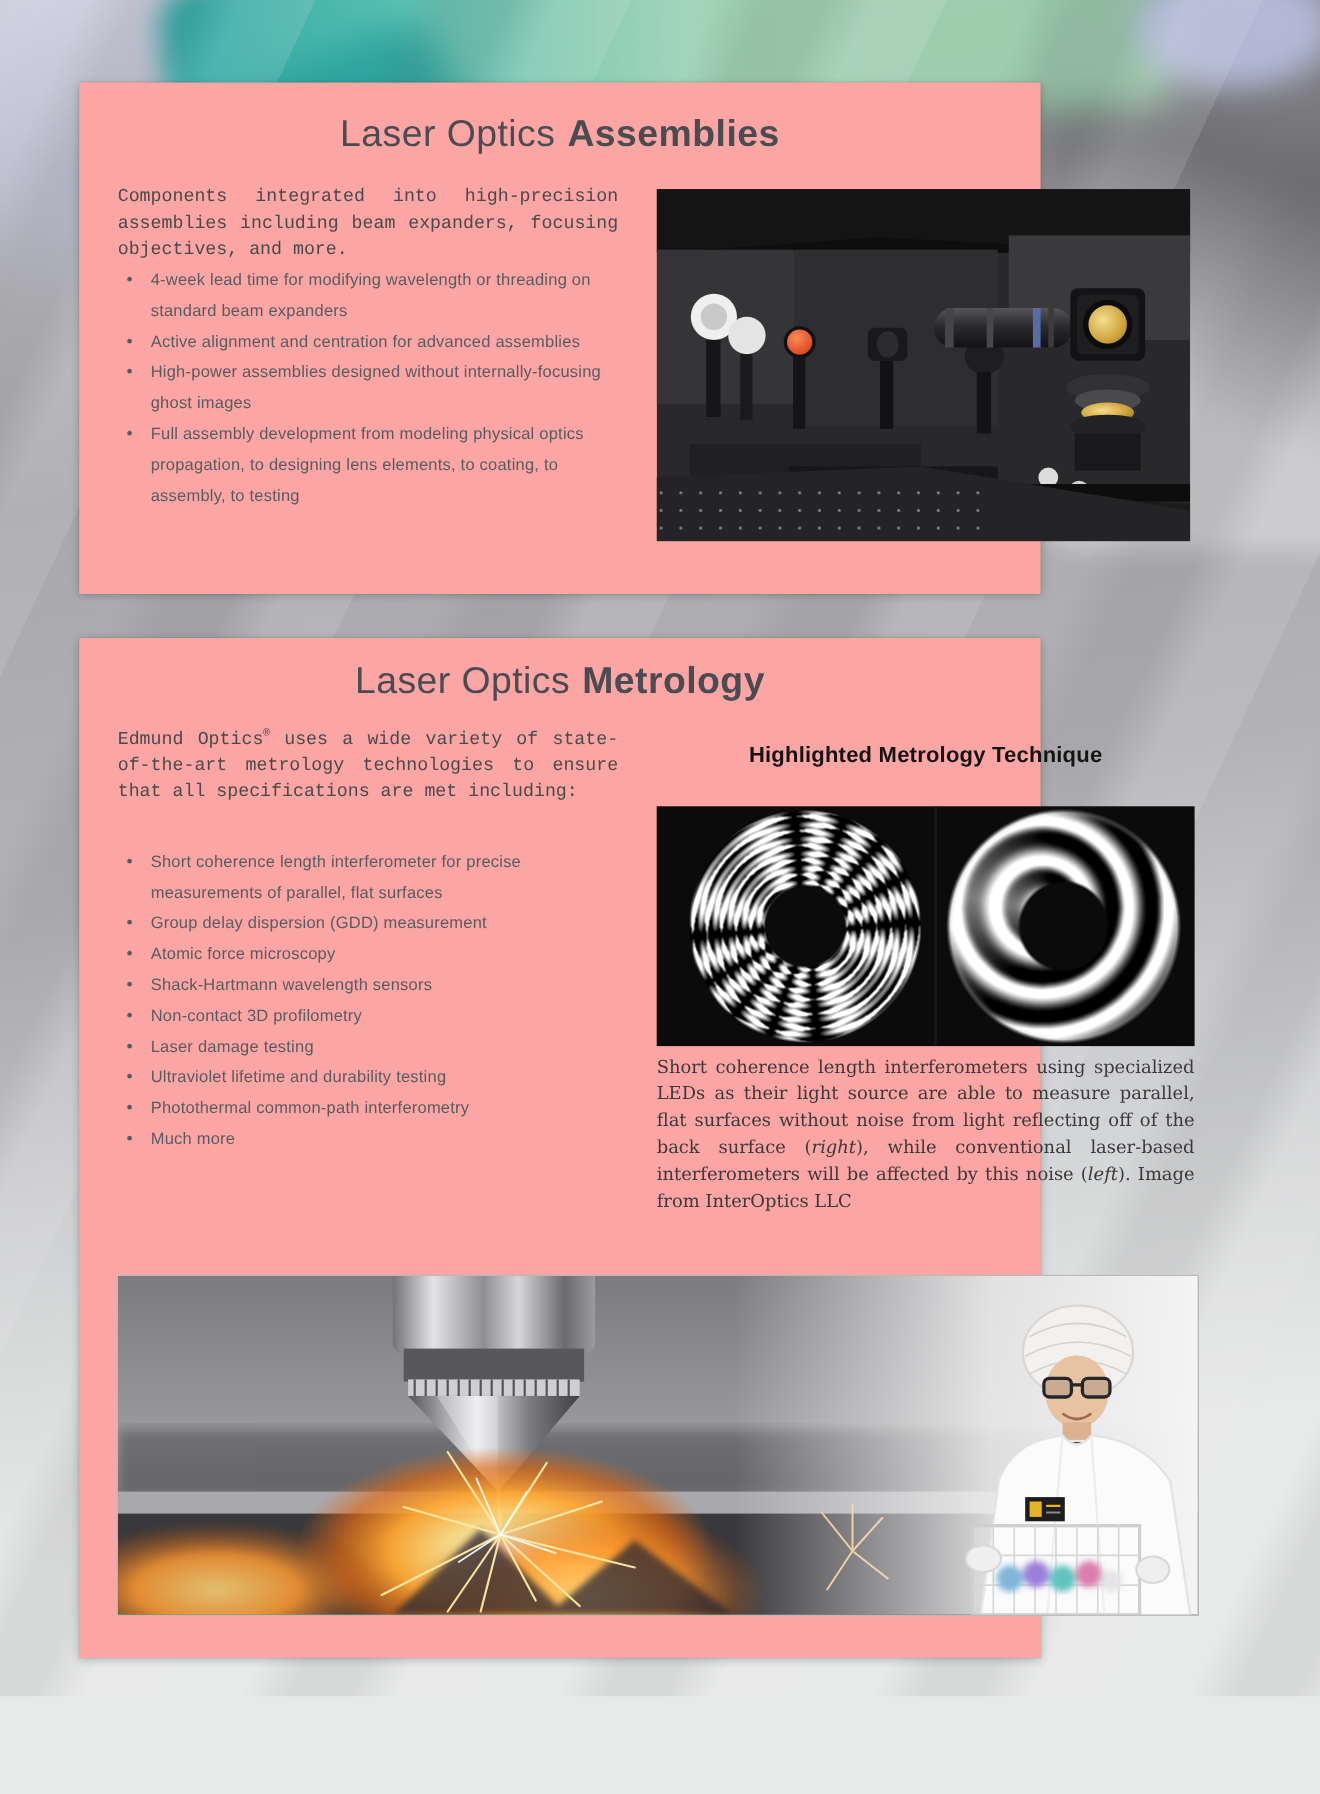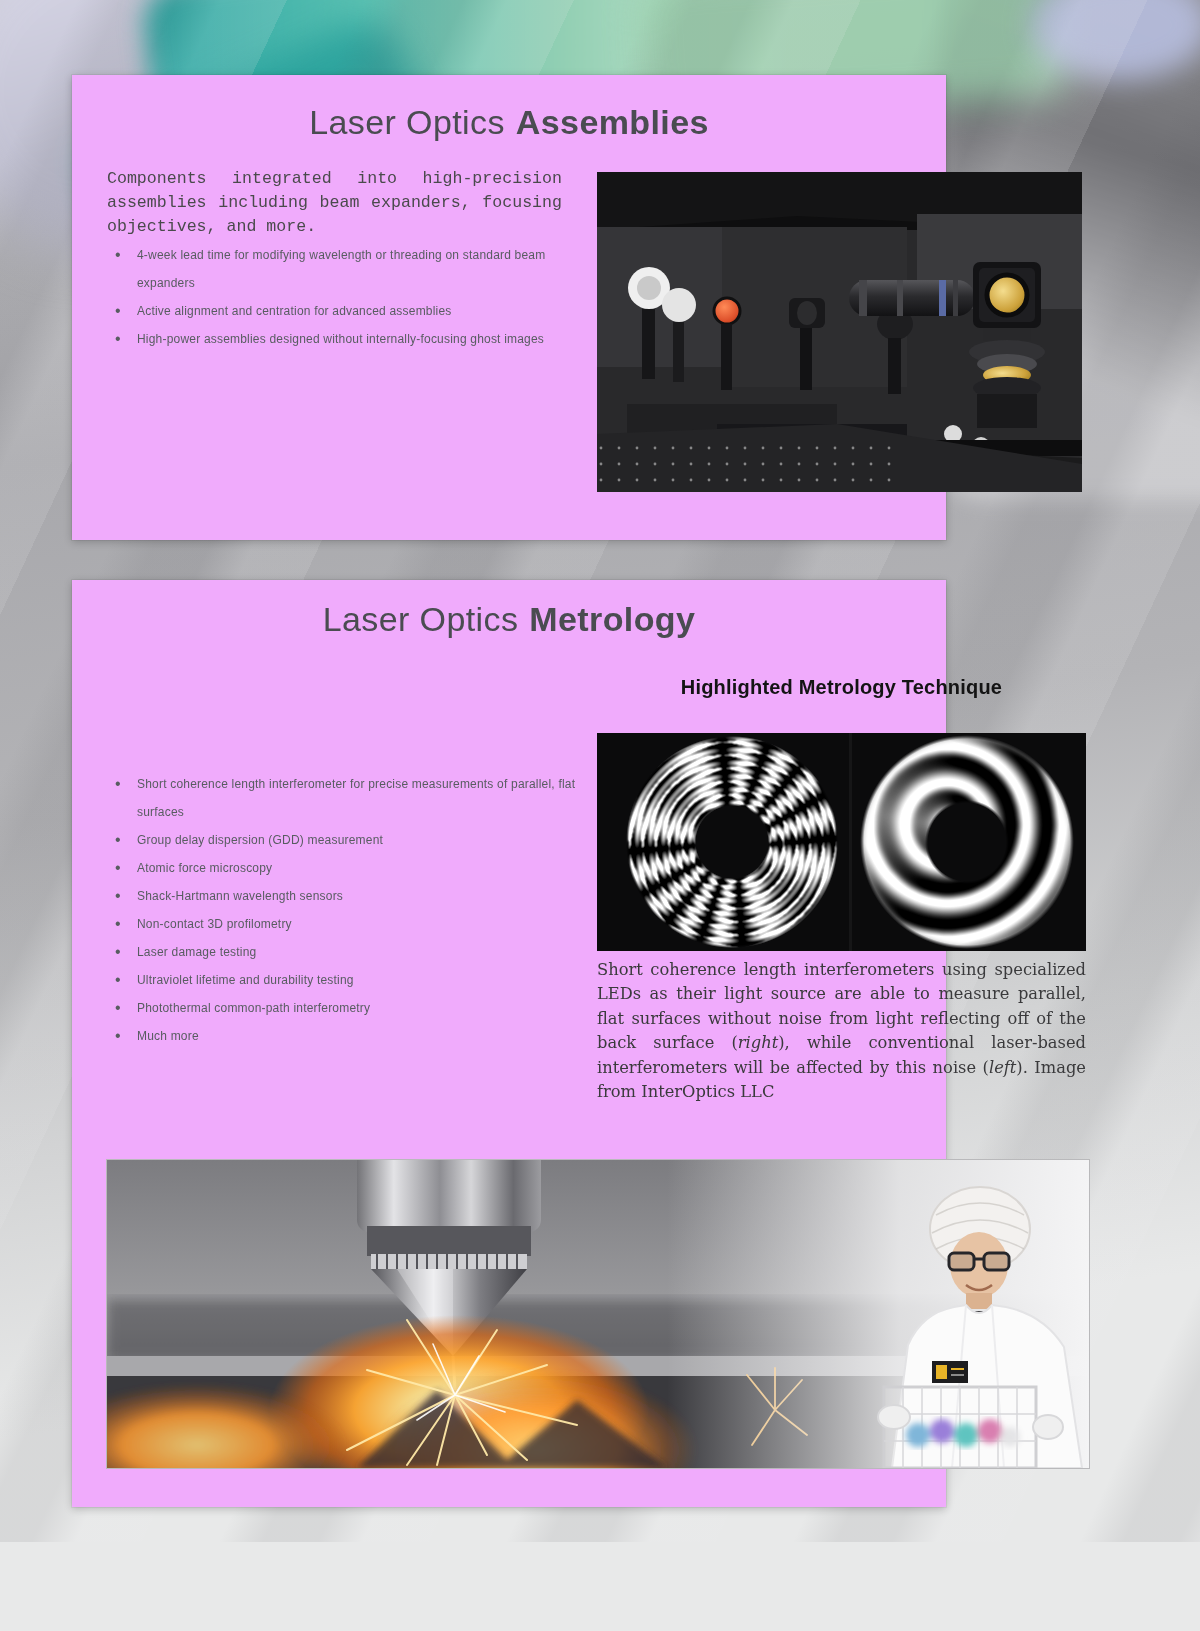--- a/index.html
+++ b/index.html
@@ -22,40 +22,40 @@
     background:#27a09b;opacity:.85;filter:blur(18px);}
   .blob-green{left:640px;top:-40px;width:430px;height:150px;transform:rotate(-4deg);
     background:#9bcfad;opacity:.9;filter:blur(18px);}
   .blob-periwinkle{left:1030px;top:-30px;width:180px;height:110px;border-radius:50%;
     background:#b7bedf;opacity:.9;filter:blur(14px);}
   .blob-metal{left:940px;top:-60px;width:380px;height:560px;
     background:linear-gradient(200deg,#88888c 10%,#5f5f63 40%,#cfcfd2 75%);opacity:.8;filter:blur(10px);}
   .bg-bottom{position:absolute;left:0;top:1542px;width:100%;height:89px;background:#e8e9e9;}
 
   
-  .card{position:absolute;left:72px;width:874px;background:#f0abfc;
+  .card{position:absolute;left:72px;width:874px;background:#fca5a5;
     box-shadow:0 0 0 1px rgba(0,0,0,.05),0 2px 8px rgba(0,0,0,.22);}
   .card1{top:75px;height:465px;}
   .card2{top:580px;height:927px;}
 
   .card-title{position:absolute;left:0;width:100%;text-align:center;margin:0;
     font-size:34px;font-weight:400;color:#4a4c51;letter-spacing:.4px;}
   .card1 .card-title{top:28px;}
   .card2 .card-title{top:20px;}
   .t-reg{font-weight:400;margin-right:11px;}
   .t-bold{font-weight:700;}
 
   .serif{font-family:"DejaVu Serif",serif;color:#4a4a4c;}
   .intro{position:absolute;margin:0;font-size:16.6px;line-height:1.44;text-align:justify;font-family:Liberation Mono, monospace;}
   .card1 .intro{left:35px;top:92px;width:455px;}
   .card2 .intro{left:35px;top:80px;width:455px;}
   .intro sup{font-size:10px;}
 
   ul.bullets{position:absolute;left:35px;margin:0;padding:0;list-style:none;width:470px;
-    font-size:12px;line-height:28px;color:#585c61;letter-spacing:.2px;}
+    font-size:15px;line-height:28px;color:#585c61;letter-spacing:.2px;}
   .card1 ul.bullets{top:166px;}
   .card2 ul.bullets{top:190px;}
   ul.bullets li{position:relative;padding-left:30px;}
   ul.bullets li::before{content:"•";position:absolute;left:8px;top:0;font-size:16px;}
 
   
   .bench-photo{position:absolute;left:525px;top:97px;width:485px;height:320px;display:block;}
 
   
   .hl-heading{position:absolute;left:525px;top:96px;width:489px;margin:0;text-align:center;
@@ -107,20 +107,21 @@
   <h1 class="card-title">
     <span class="t-reg">Laser Optics</span><span class="t-bold">Assemblies</span>
   </h1>
 
   <p class="serif intro">Components integrated into high-precision assemblies including beam expanders, focusing objectives, and more.</p>
 
   <ul class="bullets">
       <li>4-week lead time for modifying wavelength or threading on standard beam expanders</li>
       <li>Active alignment and centration for advanced assemblies</li>
       <li>High-power assemblies designed without internally-focusing ghost images</li>
+      <li>Full assembly development from modeling physical optics propagation, to designing lens elements, to coating, to assembly, to testing</li>
     </ul>
 
   <svg class="bench-photo" viewBox="0 0 485 320" preserveAspectRatio="none">
     <defs>
       <linearGradient id="tubeG" x1="0" y1="0" x2="0" y2="1">
         <stop offset="0" stop-color="#56565a"></stop>
           <stop offset=".45" stop-color="#2b2b2e"></stop>
           <stop offset="1" stop-color="#121214"></stop>
       </linearGradient>
       <radialGradient id="goldG" cx=".4" cy=".4" r=".8">
@@ -187,20 +188,21 @@
     <polygon points="0,262 240,252 485,292 485,320 0,320" fill="#242426"></polygon>
     <rect x="0" y="262" width="300" height="58" fill="url(#dotsP)" opacity=".55"></rect>
   </svg>
 </section>
 
 <section class="card card2">
   <h1 class="card-title">
     <span class="t-reg">Laser Optics</span><span class="t-bold">Metrology</span>
   </h1>
 
+  <p class="serif intro"><span>Edmund Optics</span><sup>®</sup><span> uses a wide variety of state-of-the-art metrology technologies to ensure that all specifications are met including:</span></p>
 
   <ul class="bullets">
       <li>Short coherence length interferometer for precise measurements of parallel, flat surfaces</li>
       <li>Group delay dispersion (GDD) measurement</li>
       <li>Atomic force microscopy</li>
       <li>Shack-Hartmann wavelength sensors</li>
       <li>Non-contact 3D profilometry</li>
       <li>Laser damage testing</li>
       <li>Ultraviolet lifetime and durability testing</li>
       <li>Photothermal common-path interferometry</li>

